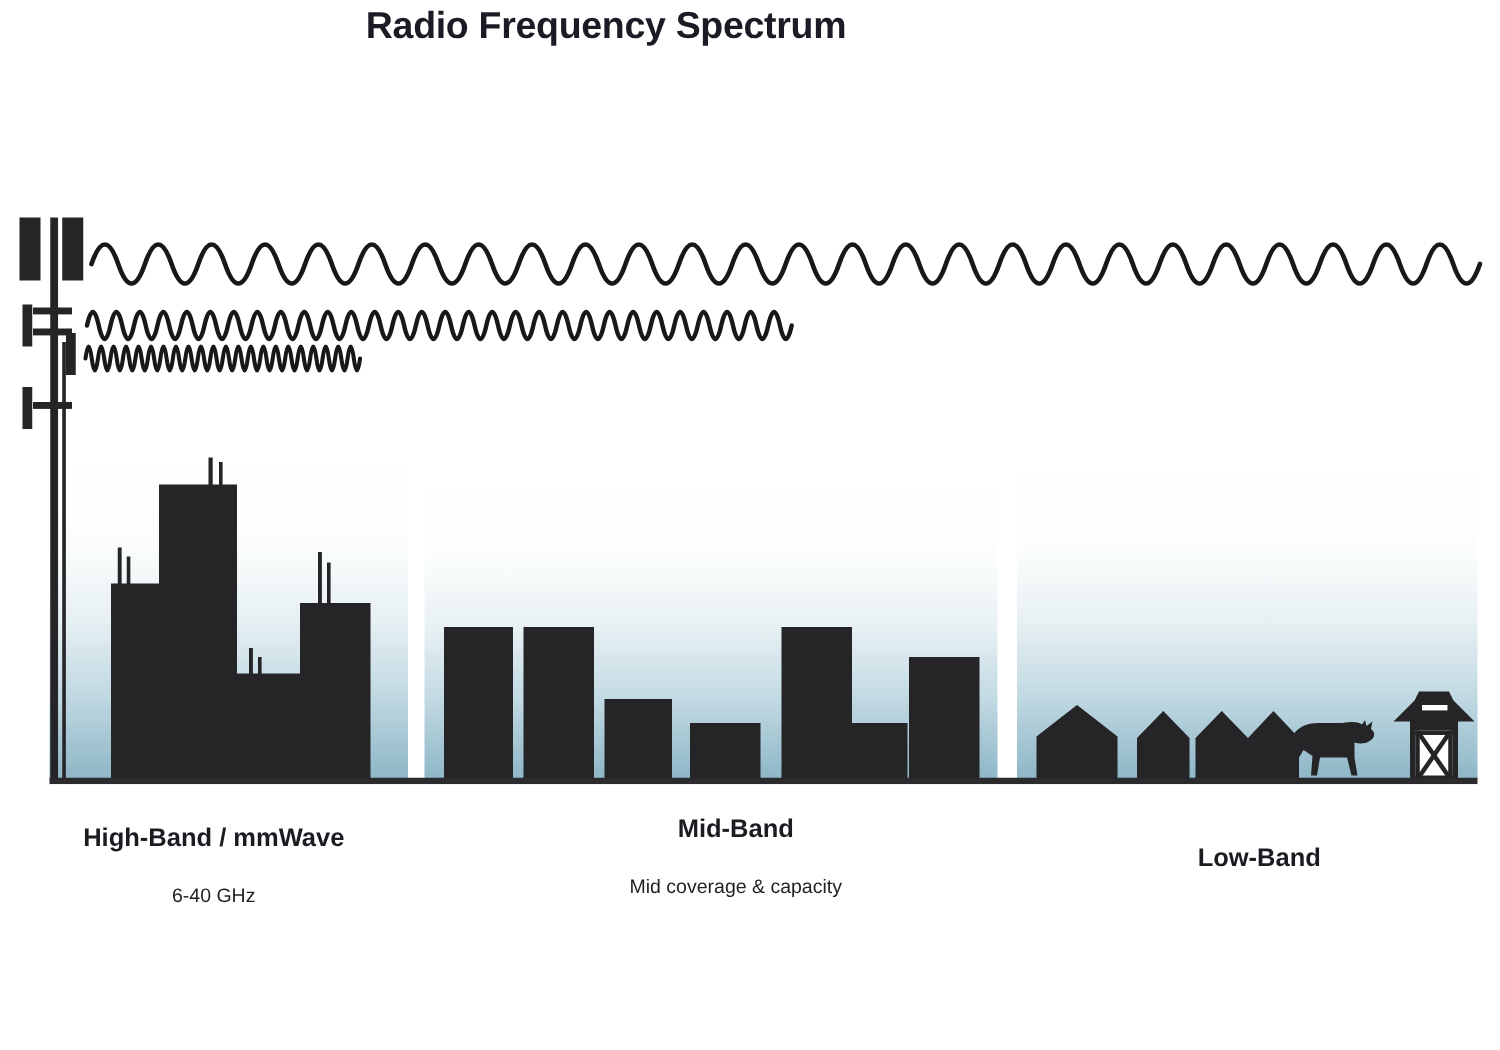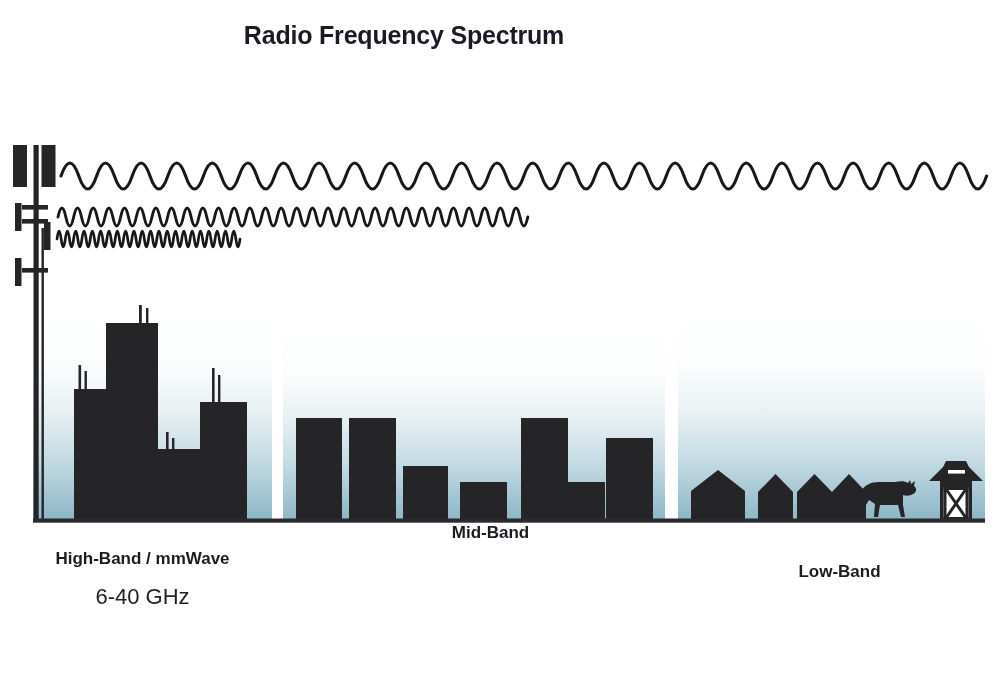--- a/index.html
+++ b/index.html
@@ -10,35 +10,35 @@
   }
   #stage{position:absolute;inset:0;width:1000px;height:700px;}
 
   
   .title{
     position:absolute;left:0;top:0;width:808px;
     text-align:center;
     font-size:25px;font-weight:bold;letter-spacing:-0.2px;
     color:#1b1b25;
     line-height:32px;
-    padding-top:19px;
+    padding-top:1px;
   }
 
   
   svg.scene{position:absolute;left:0;top:0;width:1000px;height:700px;}
 
   
   .caption{position:absolute;text-align:center;}
   .cap-title{
     font-size:17px;font-weight:bold;color:#1b1b22;
     line-height:24px;white-space:nowrap;
   }
   .cap-lines{
     margin-top:13px;
-    font-size:22px;font-weight:400;color:#1f1f24;
+    font-size:13px;font-weight:400;color:#1f1f24;
     line-height:25.5px;
   }
   .cap-lines div{white-space:nowrap;}
 </style>
 </head>
 <body>
 
 <div id="stage">
 
   <div class="title">Radio Frequency Spectrum</div>
@@ -252,23 +252,24 @@
     <rect x="33" y="518.5" width="952" height="4.2" fill="#2b2b2e"></rect>
   </svg>
 
   <div class="caption" style="left:0px;top:547px;width:285px;">
     <div class="cap-title">High-Band / mmWave</div>
     <div class="cap-lines">
       <div>6-40 GHz</div>
     </div>
   </div>
 
-  <div class="caption" style="left:348px;top:521px;width:285px;">
+  <div class="caption" style="left:348px;top:541px;width:285px;">
     <div class="cap-title">Mid-Band</div>
     <div class="cap-lines">
+      <div>Mid coverage &amp; capacity</div>
     </div>
   </div>
 
   <div class="caption" style="left:697px;top:560px;width:285px;">
     <div class="cap-title">Low-Band</div>
   </div>
 
 </div>
 
 </body></html>

